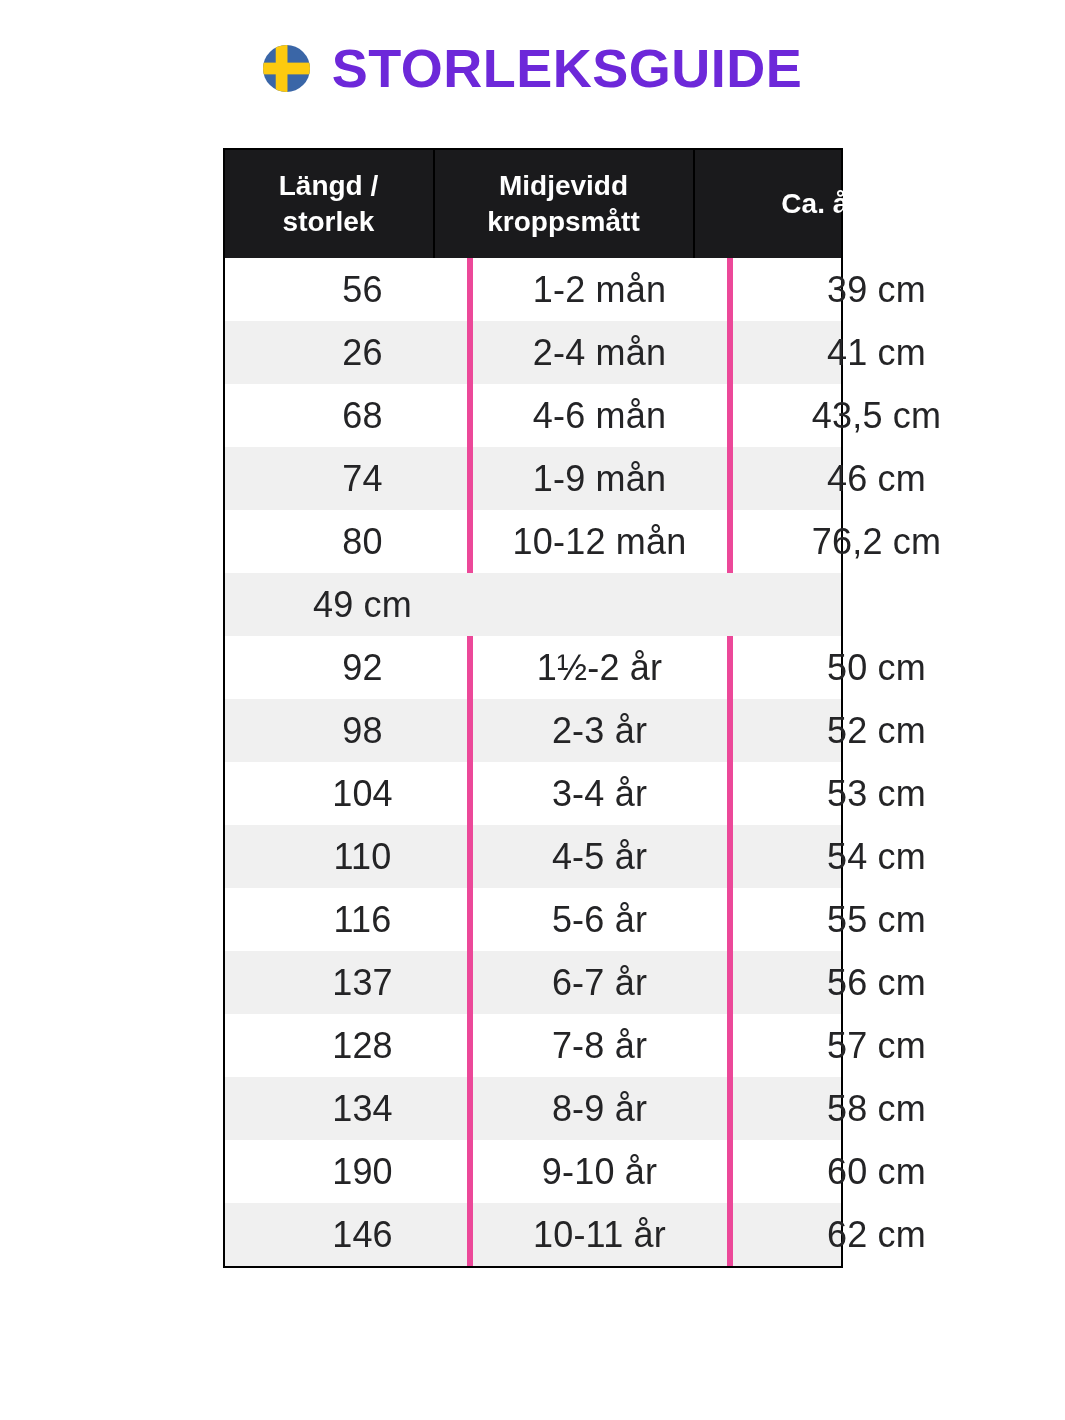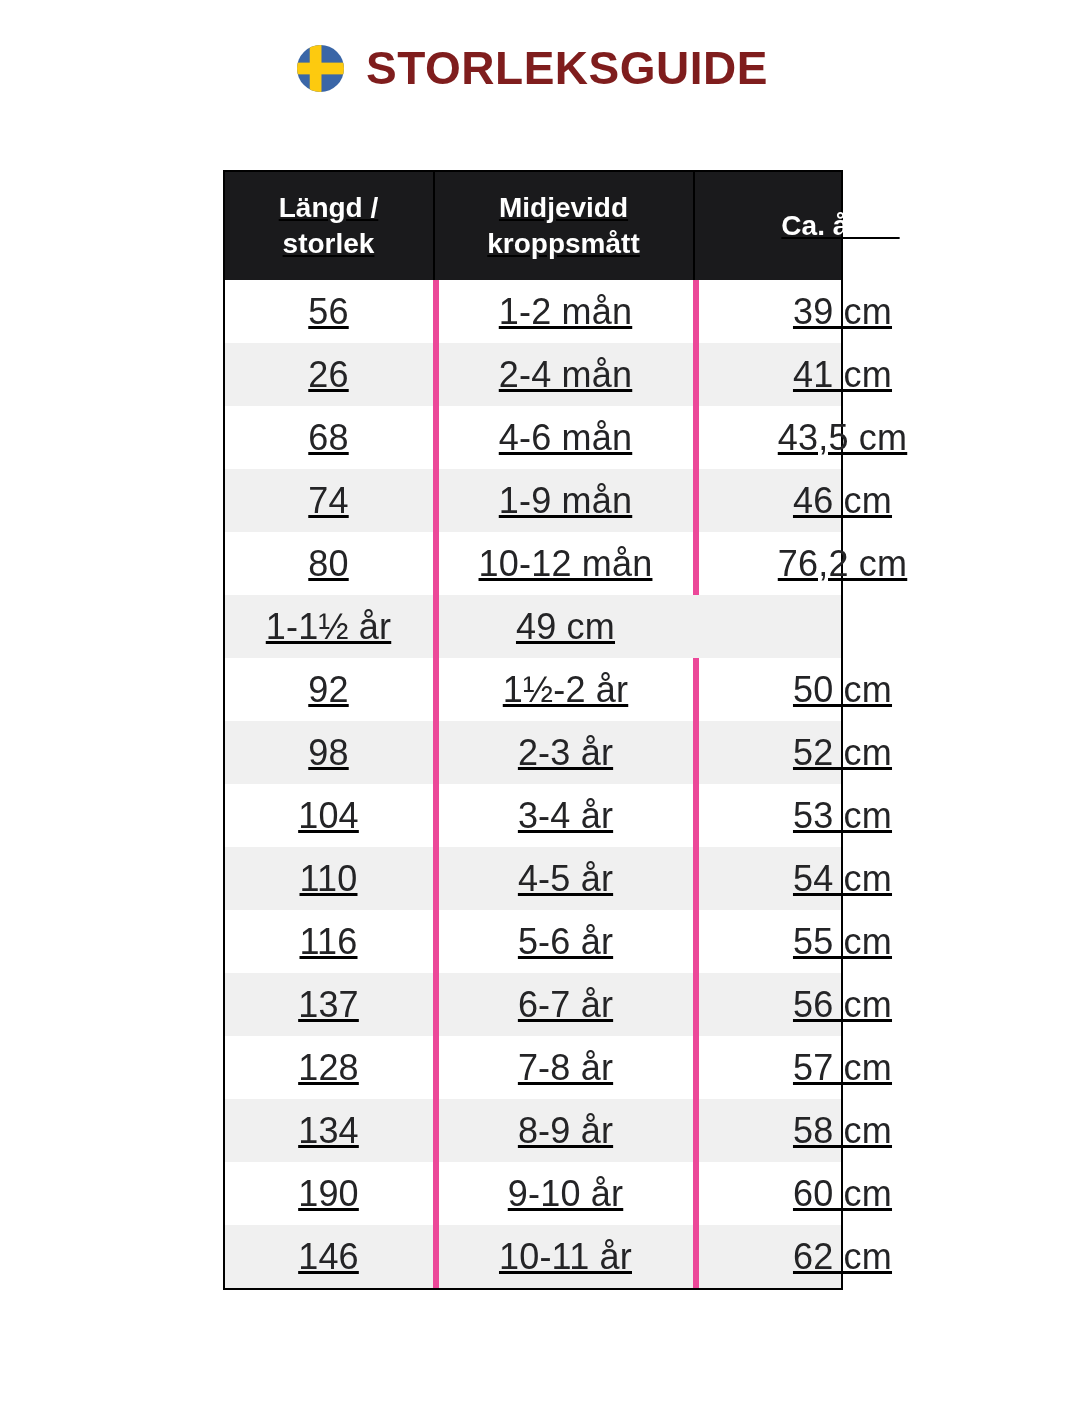--- a/index.html
+++ b/index.html
@@ -26,31 +26,30 @@
     height: 92px;
   }
   .flag {
     width: 47px;
     height: 47px;
     flex: 0 0 47px;
   }
   .flag svg { width: 47px; height: 47px; display: block; }
   h1.page-title {
     margin: 0;
-    font-size: 46px;
+    font-size: 54px;
     font-weight: 800;
     letter-spacing: 0.5px;
-    color: #7f1d1d;
+    color: #6d28d9;
     line-height: 47px;
   }
   .size-table {
     width: 620px;
-    margin: 78px auto 0 auto;
+    margin: 56px auto 0 auto;
     border: 2px solid #000000;
-    text-decoration: underline;
   }
   .thead {
     display: grid;
     grid-template-columns: 208px 260px 294px;
     background: #1a1a1c;
     height: 108px;
   }
   .th {
     display: flex;
     flex-direction: column;
@@ -62,20 +61,21 @@
     line-height: 36px;
     text-align: center;
   }
   .th + .th { border-left: 2px solid #000000; }
   .th span:empty { display: none; }
   .tr {
     display: grid;
     grid-template-columns: 208px 260px 294px;
     height: 63px;
     background: #ffffff;
+    padding-left: 34px;
   }
   .tbody .tr:nth-child(even) { background: #f0f0f0; }
   .td {
     display: flex;
     align-items: center;
     justify-content: center;
     font-size: 36px;
     font-weight: 300;
     color: #242426;
     letter-spacing: 0.2px;
@@ -142,21 +142,20 @@
         <div class="td">74</div>
         <div class="td">1-9 mån</div>
         <div class="td">46 cm</div>
       </div>
       <div class="tr">
         <div class="td">80</div>
         <div class="td">10-12 mån</div>
         <div class="td">76,2 cm</div>
       </div>
       <div class="tr">
-        <div class="td">1-1½ år</div>
         <div class="td">49 cm</div>
       </div>
       <div class="tr">
         <div class="td">92</div>
         <div class="td">1½-2 år</div>
         <div class="td">50 cm</div>
       </div>
       <div class="tr">
         <div class="td">98</div>
         <div class="td">2-3 år</div>

